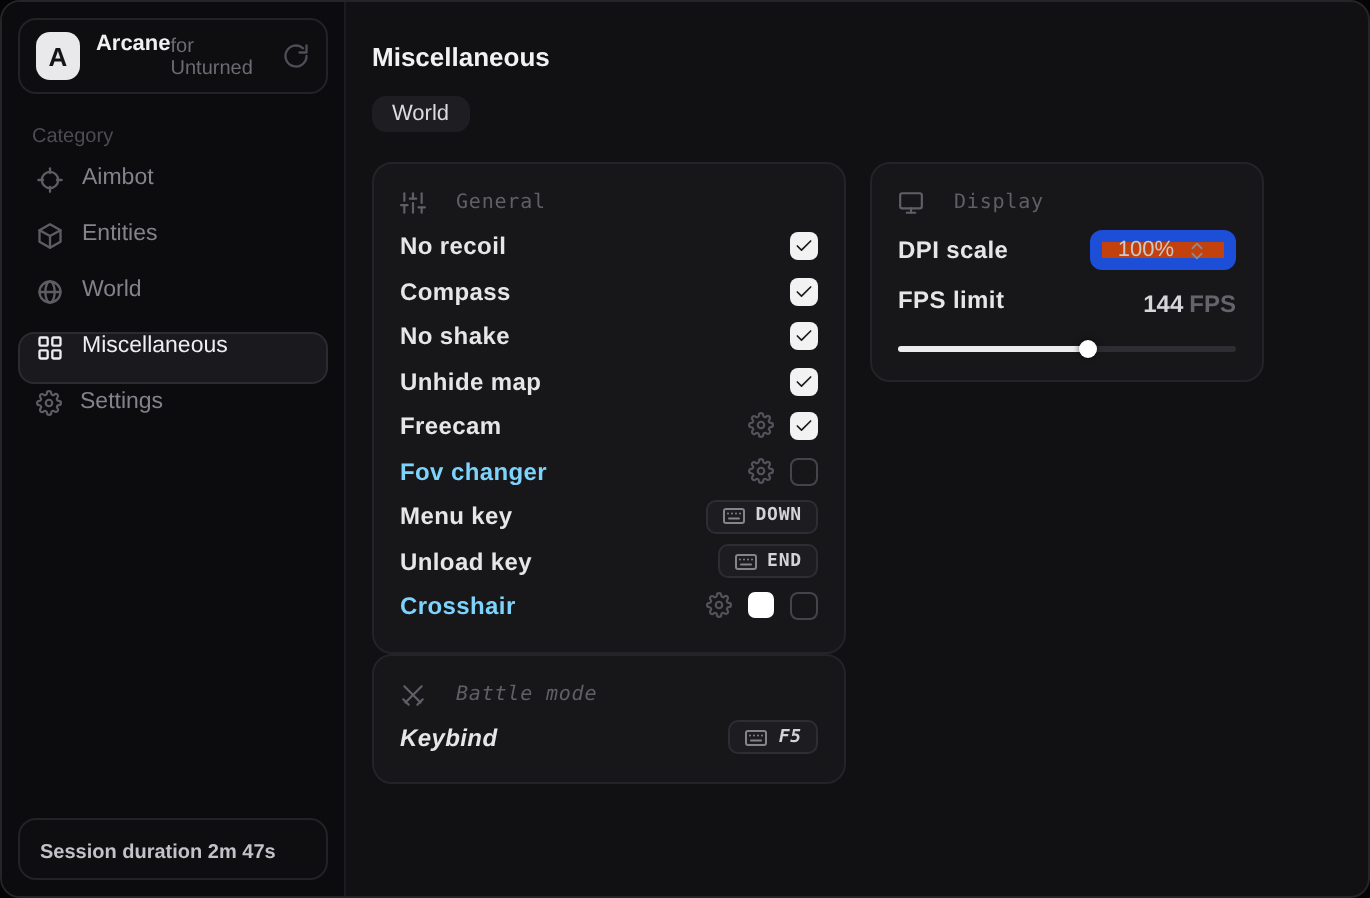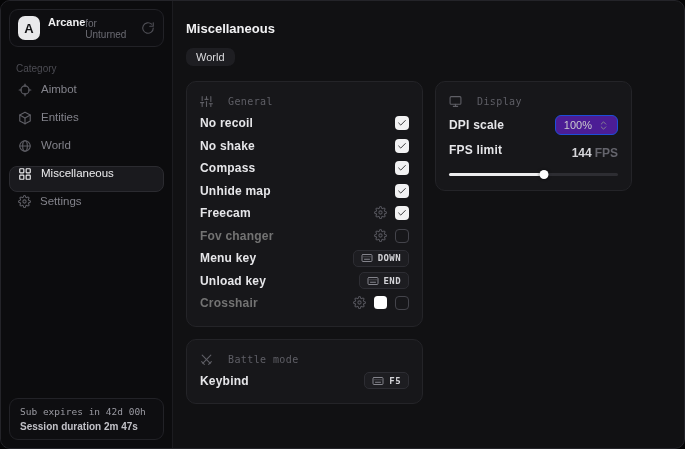--- a/index.html
+++ b/index.html
@@ -27,39 +27,39 @@
 
   
   .main{flex:1;padding:14px 14px 14px 13px;position:relative;}
   .page-title{margin:6px 0 0 0;font-size:13px;font-weight:700;color:#f2f2f4;}
   .tabs{margin-top:12px;display:flex;gap:6px;}
   .tab{background:#1e1e22;border-radius:7px;padding:3px 10px;font-size:11px;color:#dcdcdf;}
   .columns{margin-top:15px;display:flex;gap:12px;align-items:flex-start;}
   .col-left{width:237px;}
   .col-right{width:197px;}
   .panel{background:#17171a;border:1px solid #242428;border-radius:10px;padding:11px 13px;}
-  .panel + .panel{margin-top:12px;}
+  .panel + .panel{margin-top:0;font-style:italic;}
   .panel-header{display:flex;align-items:center;gap:15px;color:#5f5f66;font-family:"DejaVu Sans Mono",monospace;font-size:10px;letter-spacing:.4px;margin:2px 0 4px 0;}
   .rows{display:flex;flex-direction:column;}
   .row{display:flex;justify-content:space-between;align-items:center;height:22.5px;}
   .row-label{font-size:12px;font-weight:600;color:#e6e6e9;letter-spacing:.2px;}
-  .row-label.dim{color:#737373;}
+  .row-label.dim{color:#7dd3fc;}
   .controls{display:flex;gap:8px;}
   .gear{color:#53535a;display:flex;}
   .checkbox{width:14px;height:14px;border-radius:4px;display:flex;align-items:center;justify-content:center;}
   .checkbox.checked{background:#f2f2f3;color:#1a1a1c;}
   .checkbox.unchecked{border:1px solid #44444b;background:transparent;}
   .swatch{width:13px;height:13px;border-radius:3.5px;}
   .keybind{display:inline-flex;align-items:center;gap:5px;background:#1d1d21;border:1px solid #2d2d33;border-radius:5px;padding:2px 7px;height:17px;}
   .keybind .icon{color:#84848c;display:flex;}
   .kb-text{font-family:"DejaVu Sans Mono",monospace;font-size:9px;font-weight:700;color:#d4d4d8;letter-spacing:.4px;}
 
   
   .dpi-row{display:flex;justify-content:space-between;align-items:center;margin-top:7px;}
-  .selectbox{display:inline-flex;align-items:center;gap:6px;background:#4c1d95;border:1px solid #1d4ed8;border-radius:6px;padding:2px 8px;height:20px;}
+  .selectbox{display:inline-flex;align-items:center;gap:6px;background:#c2410c;border:6px solid #1d4ed8;border-radius:6px;padding:2px 8px;height:20px;}
   .select-value{font-size:11px;color:#c9c9cd;}
   .selectbox .icon{color:#8a8a92;display:flex;}
   .fps-row{display:flex;justify-content:space-between;align-items:flex-start;margin-top:8px;}
   .fps-value{font-size:12px;font-weight:700;color:#d6d6da;}
   .fps-unit{color:#64646c;margin-left:3px;}
   .slider{margin-top:8px;position:relative;height:10px;cursor:pointer;}
   .slider-track{position:absolute;left:0;right:0;top:4px;height:3px;background:#2d2d32;border-radius:2px;}
   .slider-fill{position:absolute;left:0;top:4px;height:3px;background:#ececee;border-radius:2px;}
   .slider-thumb{position:absolute;top:1px;width:9px;height:9px;background:#ffffff;border-radius:50%;transform:translateX(-50%);box-shadow:0 0 3px rgba(0,0,0,.6);}
 </style>
@@ -133,21 +133,20 @@
             <svg width="13" height="13" viewBox="0 0 24 24" fill="none" stroke="currentColor" stroke-width="2" stroke-linecap="round" stroke-linejoin="round">
               <circle cx="12" cy="12" r="3"></circle>
               <path d="M19.4 15a1.65 1.65 0 0 0 .33 1.82l.06.06a2 2 0 0 1 0 2.83 2 2 0 0 1-2.83 0l-.06-.06a1.65 1.65 0 0 0-1.82-.33 1.65 1.65 0 0 0-1 1.51V21a2 2 0 0 1-2 2 2 2 0 0 1-2-2v-.09A1.65 1.65 0 0 0 9 19.4a1.65 1.65 0 0 0-1.82.33l-.06.06a2 2 0 0 1-2.83 0 2 2 0 0 1 0-2.83l.06-.06a1.65 1.65 0 0 0 .33-1.82 1.65 1.65 0 0 0-1.51-1H3a2 2 0 0 1-2-2 2 2 0 0 1 2-2h.09A1.65 1.65 0 0 0 4.6 9a1.65 1.65 0 0 0-.33-1.82l-.06-.06a2 2 0 0 1 0-2.83 2 2 0 0 1 2.83 0l.06.06a1.65 1.65 0 0 0 1.82.33H9a1.65 1.65 0 0 0 1-1.51V3a2 2 0 0 1 2-2 2 2 0 0 1 2 2v.09a1.65 1.65 0 0 0 1 1.51 1.65 1.65 0 0 0 1.82-.33l.06-.06a2 2 0 0 1 2.83 0 2 2 0 0 1 0 2.83l-.06.06a1.65 1.65 0 0 0-.33 1.82V9a1.65 1.65 0 0 0 1.51 1H21a2 2 0 0 1 2 2 2 2 0 0 1-2 2h-.09a1.65 1.65 0 0 0-1.51 1z"></path>
             </svg>
           </span>
           <span>Settings</span>
         </div>
       </nav>
 
     <div class="side-footer">
-      <div class="sub-line">Sub expires in 42d 00h</div>
       <div class="sess-line">Session duration 2m 47s</div>
     </div>
   </aside>
 
   <main class="main">
     <h1 class="page-title">Miscellaneous</h1>
     <div class="tabs" id="tabs">
         <div class="tab active">World</div>
       </div>
 
@@ -178,33 +177,33 @@
                   <span class="checkbox checked">
                     <span class="icon">
                       <svg width="10" height="10" viewBox="0 0 24 24" fill="none" stroke="currentColor" stroke-width="2" stroke-linecap="round" stroke-linejoin="round">
                         <polyline points="20 6 9 17 4 12"></polyline>
                       </svg>
                     </span>
                   </span>
                 </span>
               </div>
               <div class="row">
+                <span class="row-label">Compass</span>
+                <span class="controls">
+                  <span class="checkbox checked">
+                    <span class="icon">
+                      <svg width="10" height="10" viewBox="0 0 24 24" fill="none" stroke="currentColor" stroke-width="2" stroke-linecap="round" stroke-linejoin="round">
+                        <polyline points="20 6 9 17 4 12"></polyline>
+                      </svg>
+                    </span>
+                  </span>
+                </span>
+              </div>
+              <div class="row">
                 <span class="row-label">No shake</span>
-                <span class="controls">
-                  <span class="checkbox checked">
-                    <span class="icon">
-                      <svg width="10" height="10" viewBox="0 0 24 24" fill="none" stroke="currentColor" stroke-width="2" stroke-linecap="round" stroke-linejoin="round">
-                        <polyline points="20 6 9 17 4 12"></polyline>
-                      </svg>
-                    </span>
-                  </span>
-                </span>
-              </div>
-              <div class="row">
-                <span class="row-label">Compass</span>
                 <span class="controls">
                   <span class="checkbox checked">
                     <span class="icon">
                       <svg width="10" height="10" viewBox="0 0 24 24" fill="none" stroke="currentColor" stroke-width="2" stroke-linecap="round" stroke-linejoin="round">
                         <polyline points="20 6 9 17 4 12"></polyline>
                       </svg>
                     </span>
                   </span>
                 </span>
               </div>

